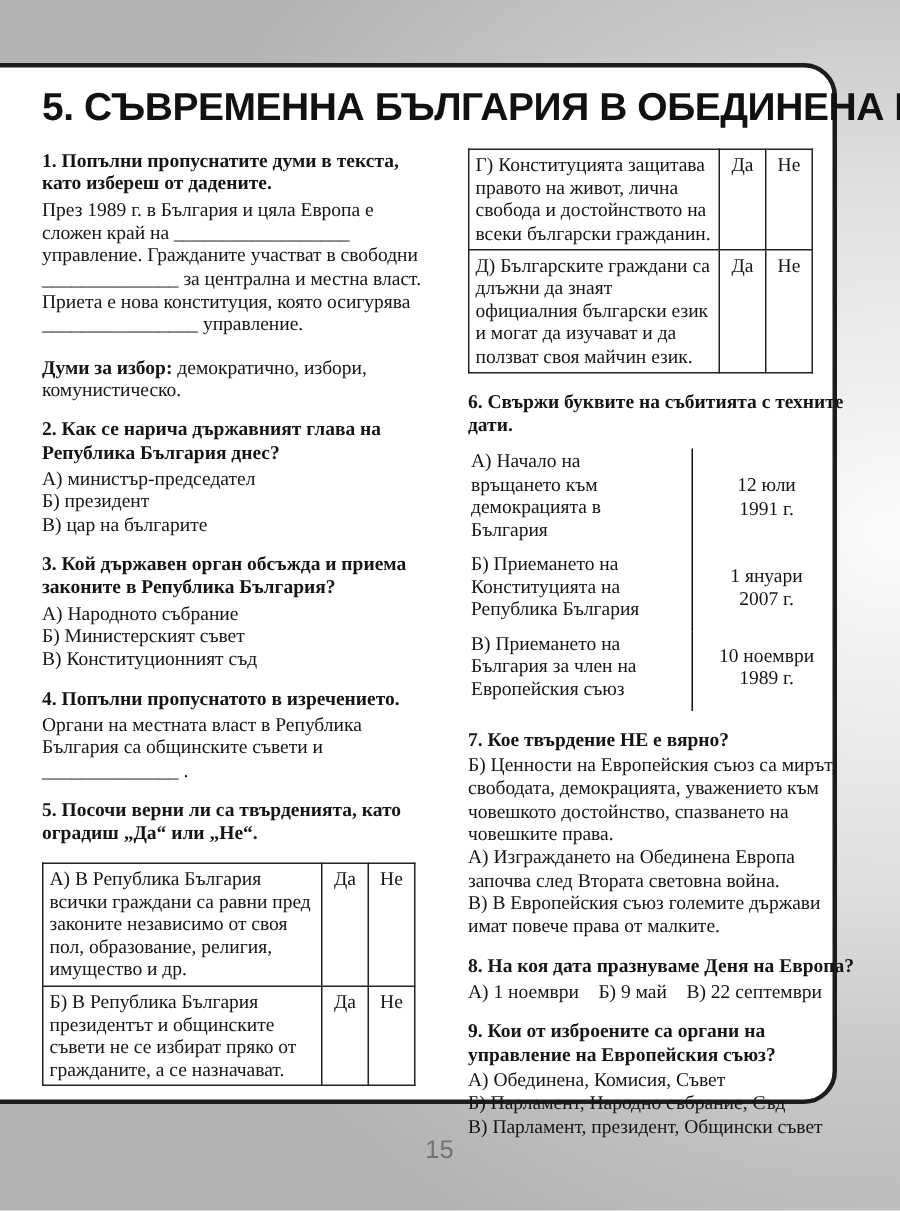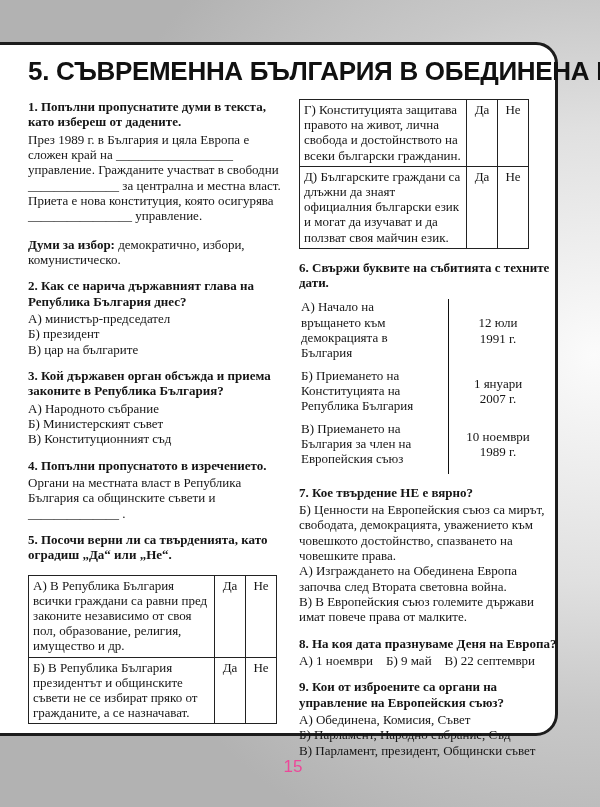--- a/index.html
+++ b/index.html
@@ -27,21 +27,21 @@
     font-family: "Liberation Sans", sans-serif;
     font-weight: 700;
     font-size: 26px;
     letter-spacing: -0.3px;
     color: #111;
     margin: 2px 12px 12px 0;
     white-space: nowrap;
   }
   .columns {
     display: flex;
-    gap: 15px;
+    gap: 28px;
     font-size: 13px;
     line-height: 1.18;
   }
   .col-left  { width: 256px; flex: none; }
   .col-right { width: 258px; flex: none; }
   .q-heading {
     font-weight: 700;
     margin: 11px 0 2px 0;
   }
   .q-heading.first { margin-top: 0; }
@@ -89,21 +89,21 @@
   }
   .q8-opts .opt-inline { margin-right: 13px; }
   .q8-opts .opt-inline:last-child { margin-right: 0; }
   .page-number {
     position: absolute;
     left: 0; right: 14px;
     top: 757px;
     text-align: center;
     font-family: "Liberation Sans", sans-serif;
     font-size: 17px;
-    color: #ec4899;
+    color: #737373;
   }
 </style>
 </head>
 <body>
 
 <div class="card">
   <div class="card-inner">
 
     <h1 class="title">5. СЪВРЕМЕННА БЪЛГАРИЯ В ОБЕДИНЕНА ЕВРОПА</h1>
 

